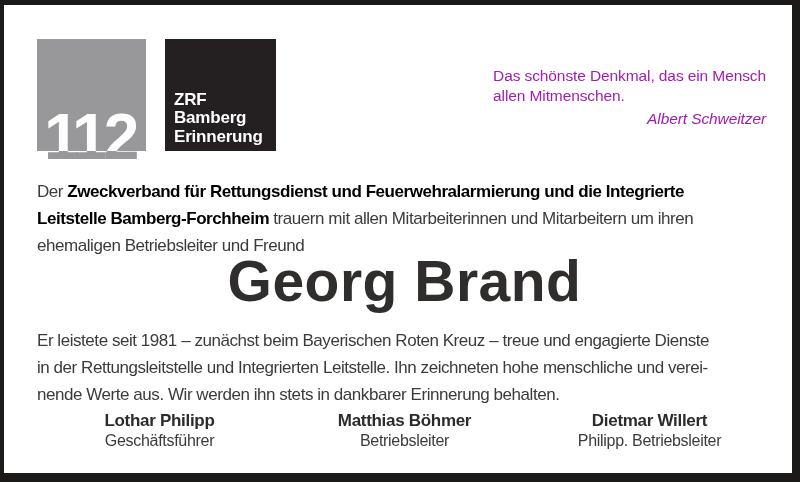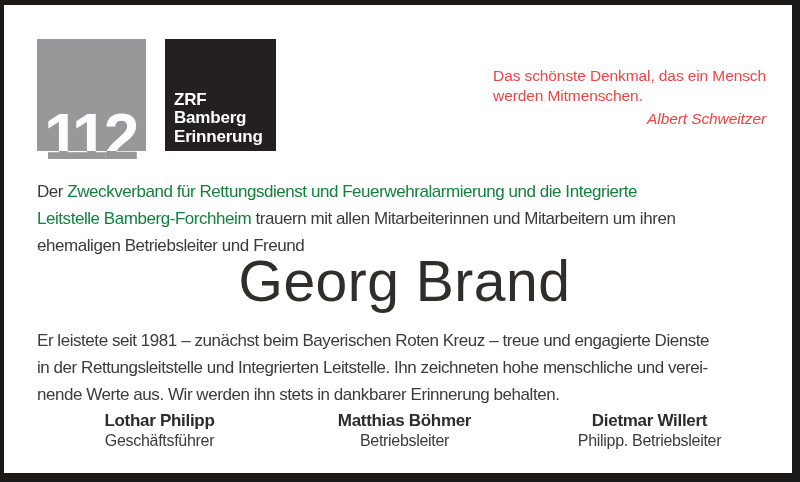--- a/index.html
+++ b/index.html
@@ -34,37 +34,37 @@
     width:111px;height:112px;background:#242021;box-sizing:border-box;
     display:flex;align-items:flex-end;padding:0 0 5px 9px;
   }
   .org{
     color:#ffffff;font-size:17px;line-height:18.5px;font-weight:bold;
     letter-spacing:-0.2px;
     margin-top:44px;
   }
   .quote{
     margin-top:27px;margin-right:6px;
-    font-size:15.5px;line-height:20px;color:#ef4444;letter-spacing:-0.1px;
+    font-size:15.5px;line-height:20px;color:#a21caf;letter-spacing:-0.1px;
   }
   .quote-line{white-space:nowrap;}
   .attribution{font-style:italic;text-align:right;margin-top:3px;}
   
   .para{
     margin:0;font-size:17px;line-height:27px;letter-spacing:-0.45px;
     color:#3b3b3b;
   }
   .p1{margin-top:27px;}
   .p2{margin-top:14px;}
   .para .ln{white-space:nowrap;}
-  .para strong{font-weight:400;color:#15803d;}
+  .para strong{font-weight:700;color:#000000;}
   .deceased{
     margin:-10px 0 0 0;
     text-align:center;
-    font-size:57px;line-height:64px;font-weight:400;
+    font-size:57px;line-height:64px;font-weight:700;
     color:#2f2e2d;letter-spacing:0.5px;
   }
   
   .signatures{display:flex;margin-top:3px;}
   .sig{flex:1 1 0;text-align:center;}
   .sig-name{font-size:17px;line-height:20px;font-weight:bold;color:#2c2c2c;letter-spacing:-0.3px;}
   .sig-title{font-size:16px;line-height:20px;color:#3b3b3b;letter-spacing:-0.3px;}
 </style>
 </head>
 <body>
@@ -84,21 +84,21 @@
         <div class="org">
           <div>ZRF</div>
           <div>Bamberg</div>
           <div>Erinnerung</div>
         </div>
       </div>
     </div>
 
     <div class="quote">
       <div class="quote-line">Das schönste Denkmal, das ein Mensch</div>
-      <div class="quote-line">werden Mitmenschen.</div>
+      <div class="quote-line">allen Mitmenschen.</div>
       <div class="attribution">Albert Schweitzer</div>
     </div>
 
   </div>
 
   <p class="para p1">
     <span class="ln"><span>Der </span><strong>Zweckverband für Rettungsdienst und Feuerwehralarmierung und die Integrierte</strong></span><br>
     <span class="ln"><strong>Leitstelle Bamberg-Forchheim</strong><span> trauern mit allen Mitarbeiterinnen und Mitarbeitern um ihren</span></span><br>
     <span class="ln">ehemaligen Betriebsleiter und Freund</span>
   </p>

